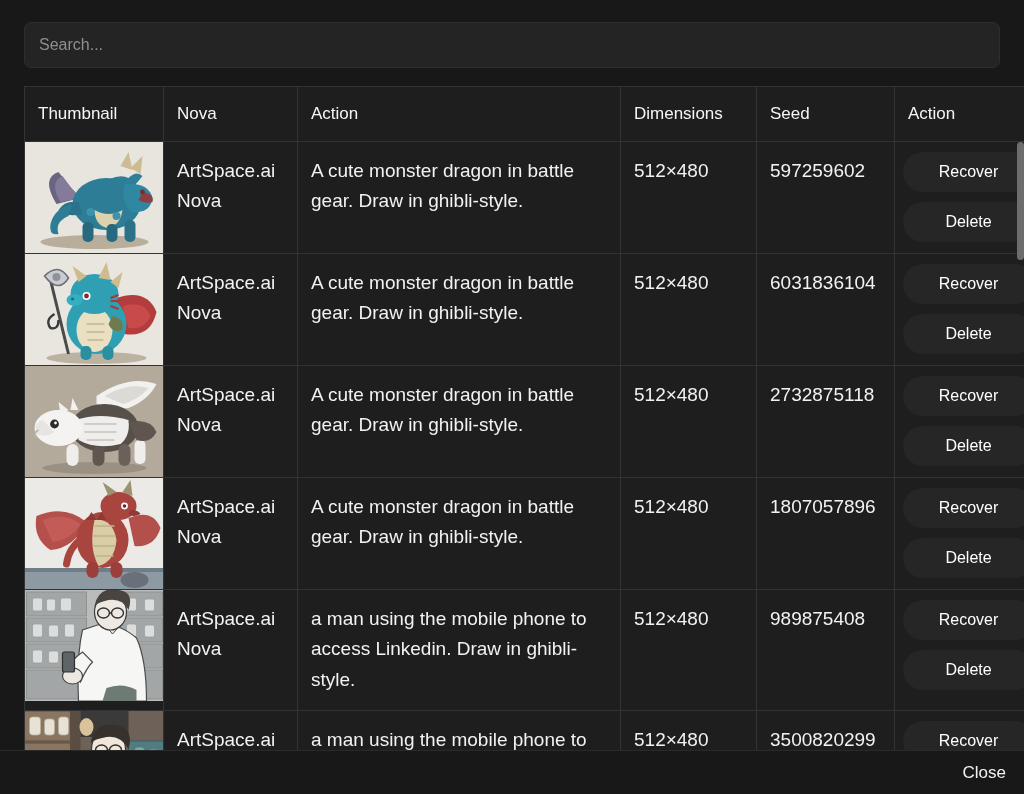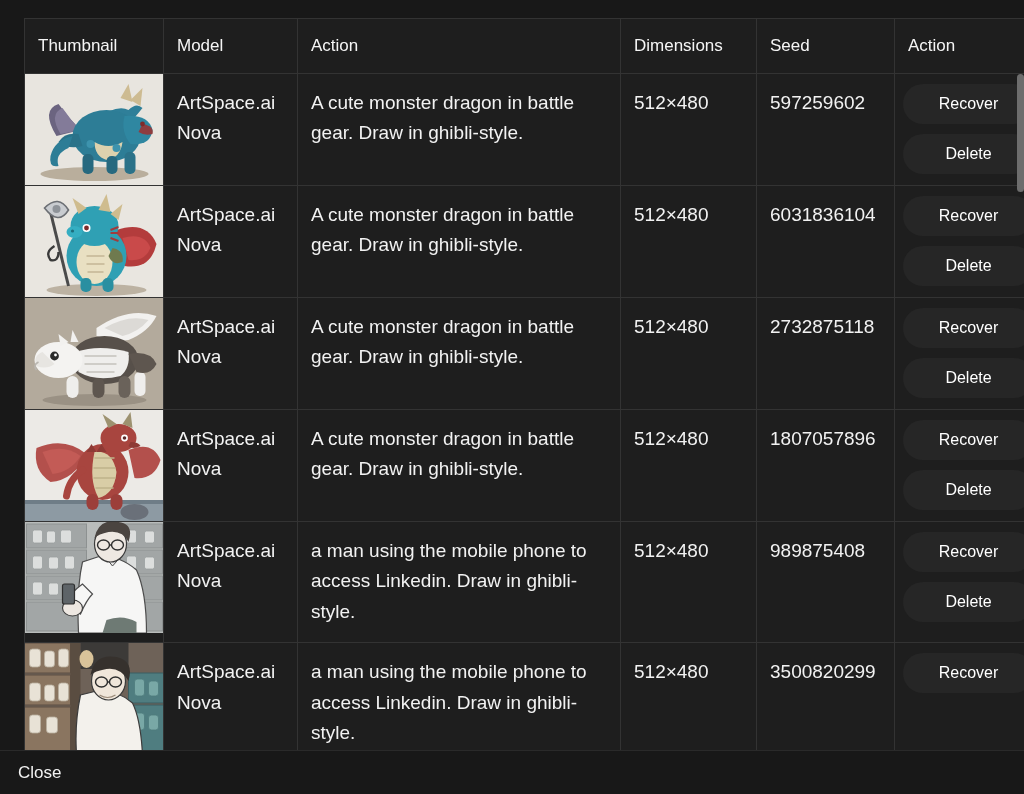--- a/index.html
+++ b/index.html
@@ -157,52 +157,55 @@
   }
 
   
   .footer {
     flex: 0 0 auto;
     height: 44px;
     background: #181818;
     border-top: 1px solid #2a2a2a;
     display: flex;
     align-items: center;
-    justify-content: flex-start;
+    justify-content: flex-end;
   }
   .close-btn {
     background: transparent;
     border: none;
     color: #f2f2f2;
     font-family: "Liberation Sans", sans-serif;
     font-size: 17px;
     cursor: pointer;
     padding: 4px 18px;
   }
 </style>
 </head>
 <body>
 
 <div class="modal">
 
+  <div class="search-wrap">
+    <input class="search-input" type="text" placeholder="Search..." style="">
+  </div>
 
   <div class="table-viewport">
     <table class="grid">
       <colgroup>
         <col class="c-thumb">
           <col class="c-model">
           <col class="c-prompt">
         <col class="c-dims">
           <col class="c-seed">
           <col class="c-action">
       </colgroup>
       <thead>
         <tr>
           <th>Thumbnail</th>
-          <th>Model</th>
+          <th>Nova</th>
           <th>Action</th>
           <th>Dimensions</th>
           <th>Seed</th>
           <th>Action</th>
         </tr>
       </thead>
       <tbody id="tbody">
           <tr>
     <td class="thumb-cell">
       <div class="thumb">

